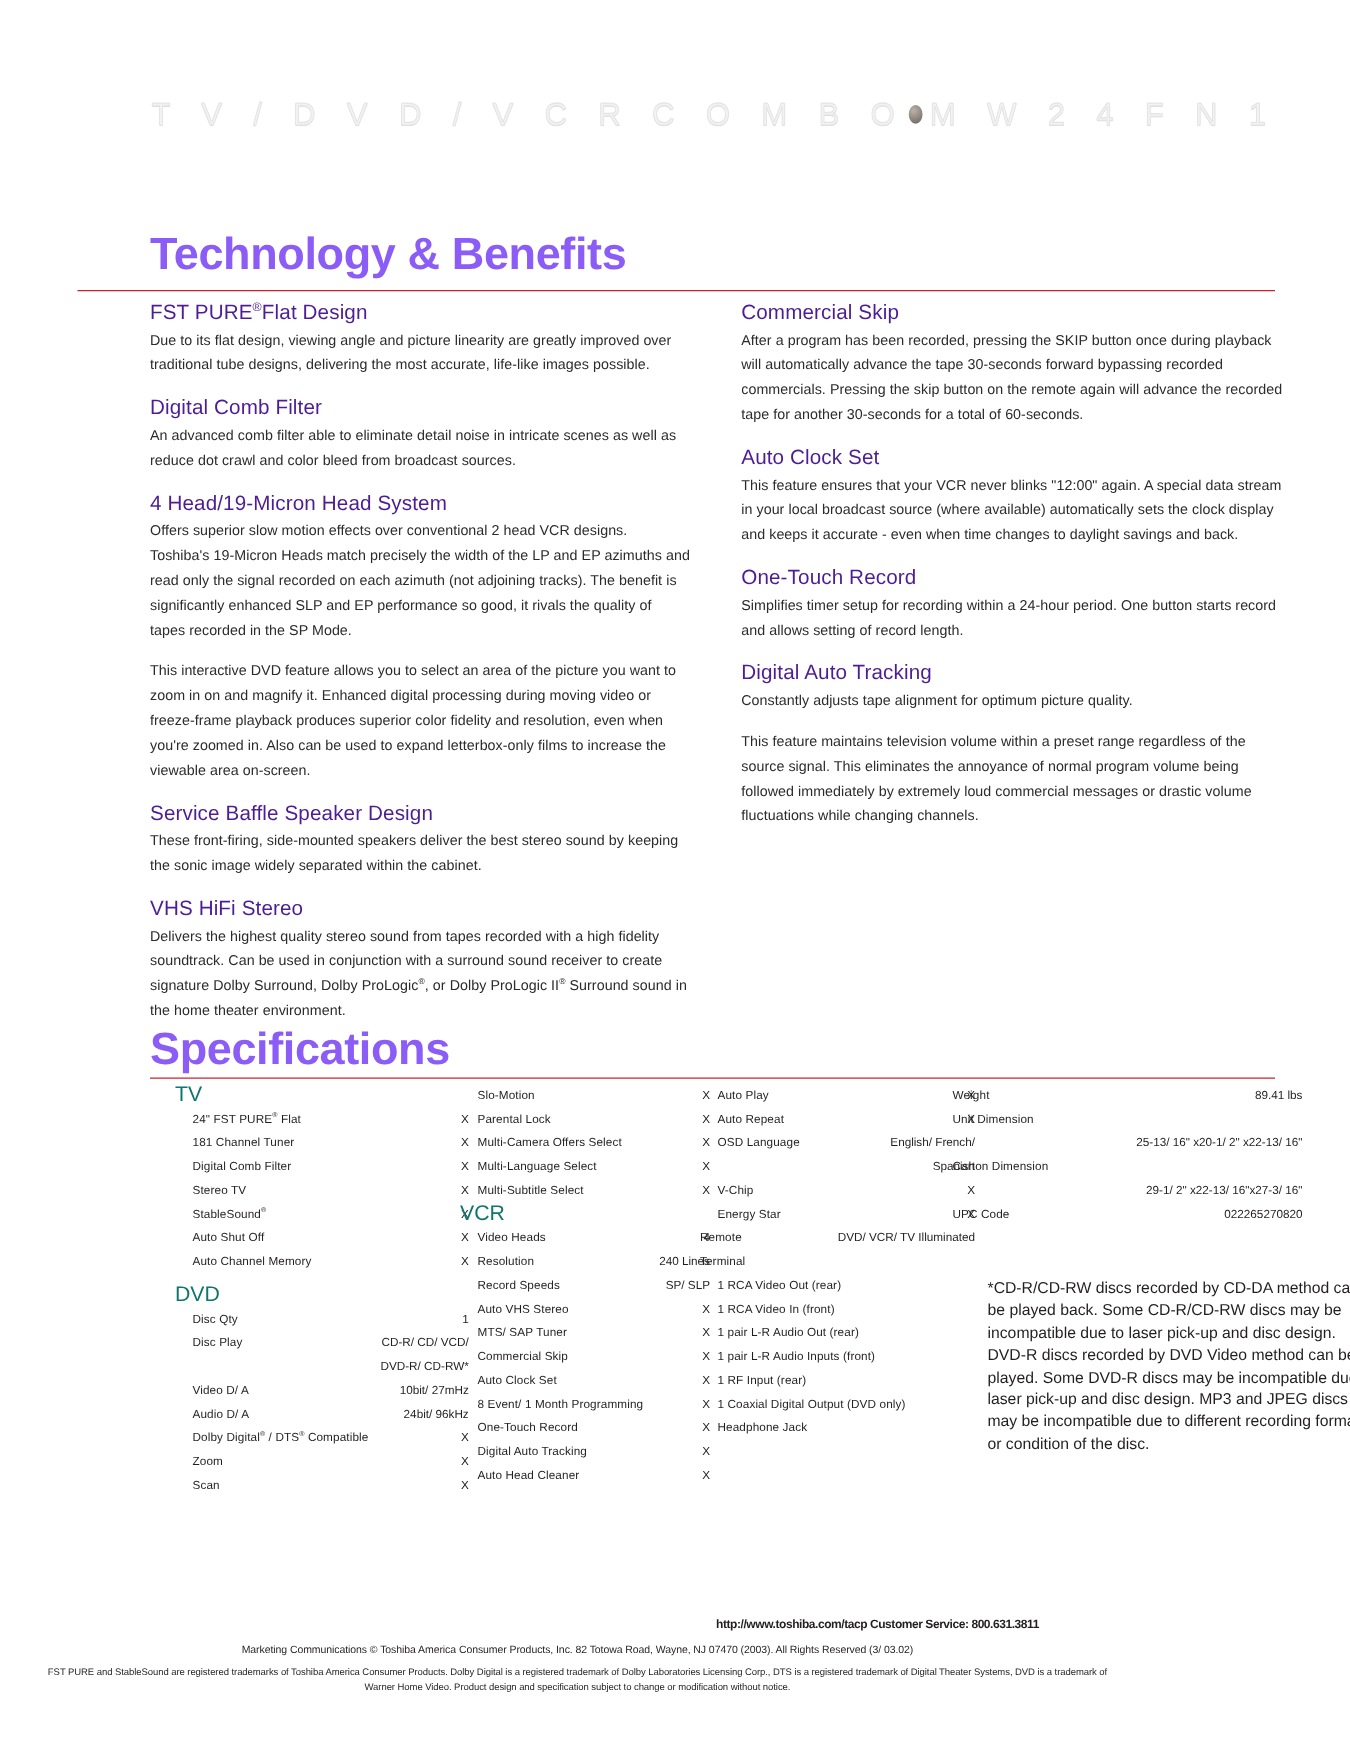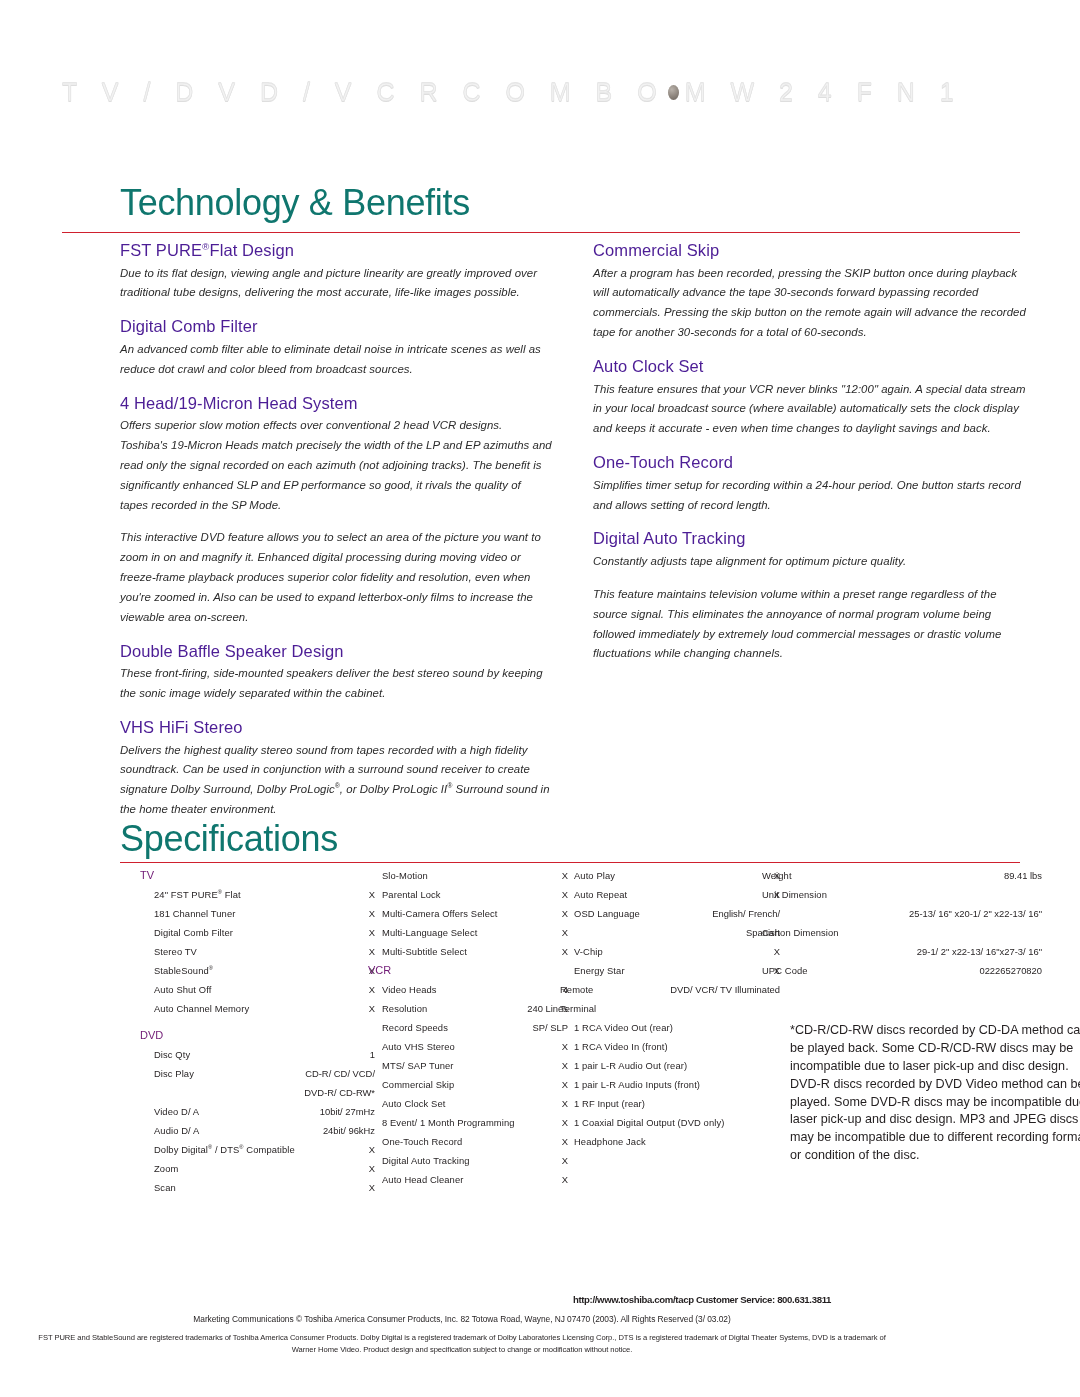--- a/index.html
+++ b/index.html
@@ -16,20 +16,21 @@
     overflow: hidden;
   }
 
   
   .page-header {
     position: absolute;
     left: 62px;
     top: 78px;
     width: 960px;
     height: 46px;
+    text-align: right;
   }
   .header-kicker {
     font-size: 25px;
     letter-spacing: 9px;
     color: #f2f2f2;
     text-shadow: 0 1px 0 #dcdcdc, 0 -1px 0 #e8e8e8;
     -webkit-text-stroke: 0.6px #e3e3e3;
     white-space: nowrap;
     font-weight: 400;
   }
@@ -40,22 +41,22 @@
     border-radius: 50%;
     background: radial-gradient(circle at 35% 30%, #b9b2ab 0%, #8d857d 55%, #6a625b 100%);
     vertical-align: 1px;
     margin: 0 6px 0 2px;
   }
 
   
   .section-title {
     position: absolute;
     font-size: 36px;
-    font-weight: 400;
-    color: #0f766e;
+    font-weight: 700;
+    color: #8b5cf6;
     letter-spacing: -0.3px;
   }
   .rule {
     position: absolute;
     height: 0;
     border-top: 1.6px solid #cf202e;
   }
 
   
   .tb-col {
@@ -71,21 +72,20 @@
     margin: 0 0 3px 0;
     letter-spacing: 0.1px;
     line-height: 1.25;
   }
   .feat-body {
     font-size: 11.4px;
     line-height: 1.74;
     color: #2b2b2b;
     margin: 0 0 13px 0;
     letter-spacing: 0.05px;
-    font-style: italic;
   }
   sup.reg {
     font-size: 0.6em;
     vertical-align: super;
     line-height: 0;
   }
 
   
   .spec-area {
     position: absolute;
@@ -99,22 +99,22 @@
     font-size: 9.4px;
     line-height: 1;
     color: #231f20;
   }
   .spec-col.c1 { left: 0px;   width: 235px; }
   .spec-col.c2 { left: 228px; width: 200px; }
   .spec-col.c3 { left: 420px; width: 220px; }
   .spec-col.c4 { left: 622px; width: 280px; }
 
   .grp {
-    font-size: 11px;
-    color: #701a75;
+    font-size: 17px;
+    color: #0f766e;
     height: 19px;
     line-height: 19px;
     white-space: nowrap;
   }
   .row {
     display: flex;
     height: 19px;
     align-items: center;
     white-space: nowrap;
   }
@@ -198,21 +198,21 @@
       <div class="feat-body">An advanced comb filter able to eliminate detail noise in intricate scenes as well as reduce dot crawl and color bleed from broadcast sources.</div>
     </div>
     <div>
       <div class="feat-head"><span>4 Head/19-Micron Head System</span></div>
       <div class="feat-body">Offers superior slow motion effects over conventional 2 head VCR designs. Toshiba's 19-Micron Heads match precisely the width of the LP and EP azimuths and read only the signal recorded on each azimuth (not adjoining tracks). The benefit is significantly enhanced SLP and EP performance so good, it rivals the quality of tapes recorded in the SP Mode.</div>
     </div>
     <div>
       <div class="feat-body">This interactive DVD feature allows you to select an area of the picture you want to zoom in on and magnify it. Enhanced digital processing during moving video or freeze-frame playback produces superior color fidelity and resolution, even when you're zoomed in. Also can be used to expand letterbox-only films to increase the viewable area on-screen.</div>
     </div>
     <div>
-      <div class="feat-head"><span>Double Baffle Speaker Design</span></div>
+      <div class="feat-head"><span>Service Baffle Speaker Design</span></div>
       <div class="feat-body">These front-firing, side-mounted speakers deliver the best stereo sound by keeping the sonic image widely separated within the cabinet.</div>
     </div>
     <div>
       <div class="feat-head"><span>VHS HiFi Stereo</span></div>
       <div class="feat-body">Delivers the highest quality stereo sound from tapes recorded with a high fidelity soundtrack. Can be used in conjunction with a surround sound receiver to create signature Dolby Surround, Dolby ProLogic<sup class="reg">®</sup>, or Dolby ProLogic II<sup class="reg">®</sup> Surround sound in the home theater environment.</div>
     </div>
   </div>
 
 <div class="tb-col right" id="tb-right" style="left:593px; top:240px;">
     <div>

